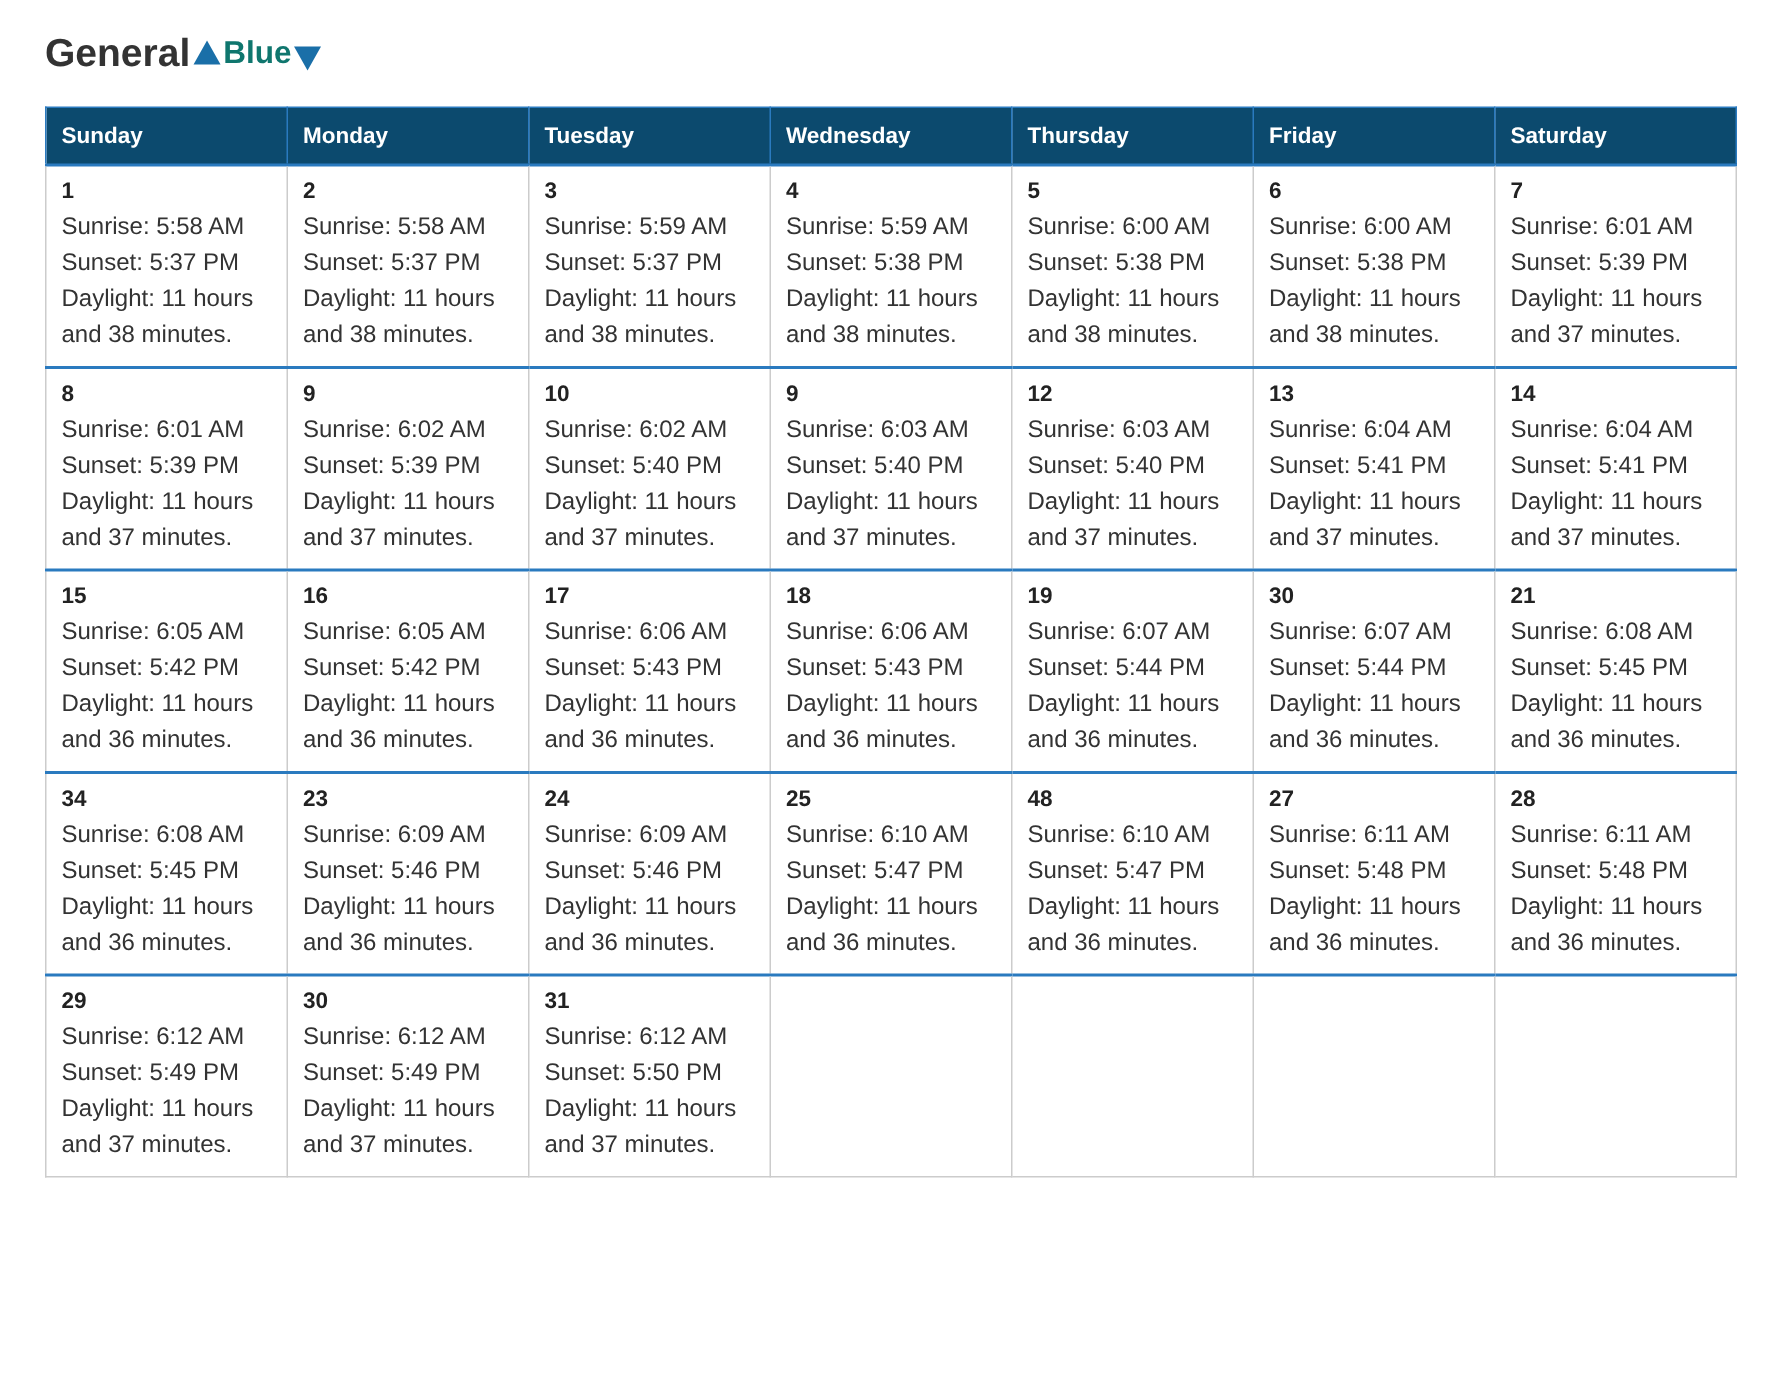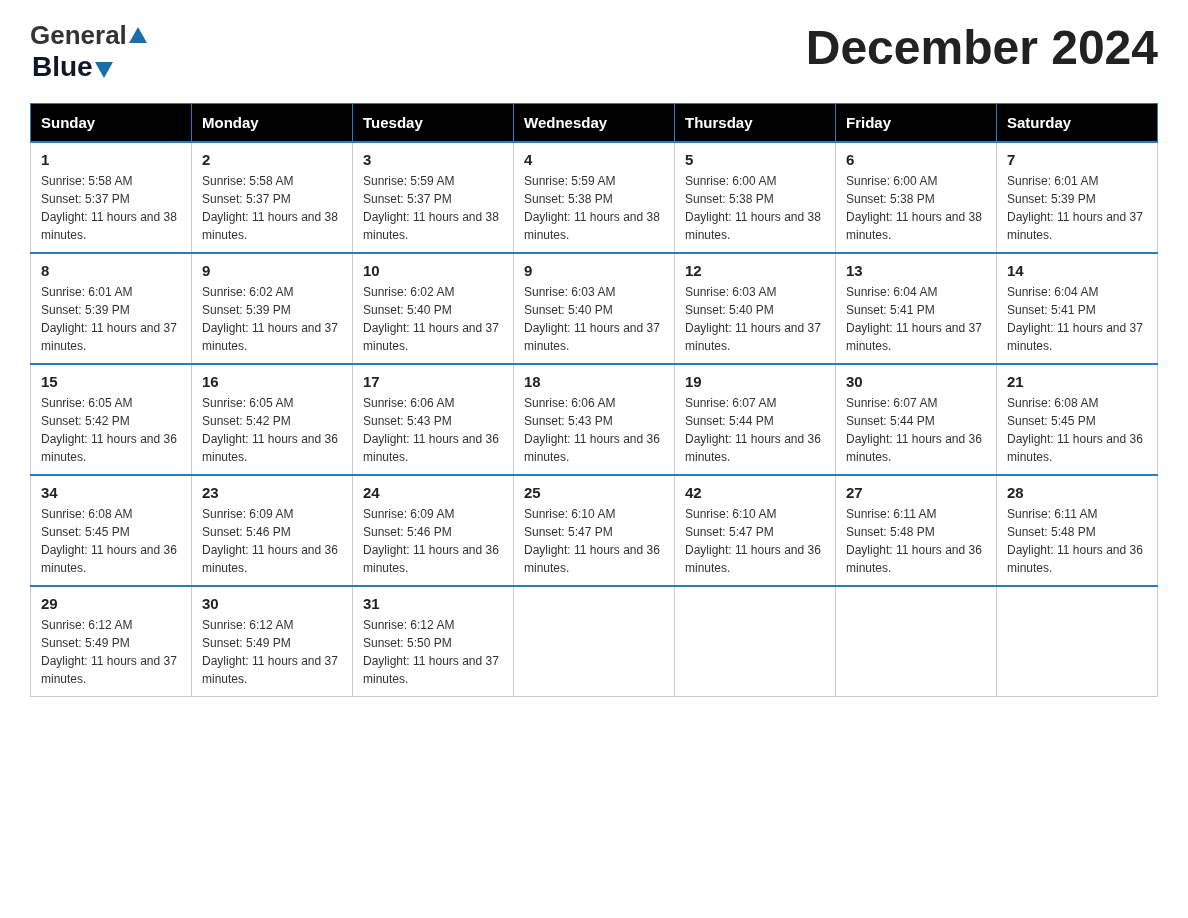--- a/index.html
+++ b/index.html
@@ -20,21 +20,20 @@
       display: flex;
       align-items: center;
     }
     .logo-text-general {
       font-size: 26px;
       font-weight: bold;
       color: #333;
     }
     .logo-wrapper {
       display: flex;
-      flex-direction: column;
     }
     .logo-top-line {
       display: flex;
       align-items: center;
     }
     .title-section {
       text-align: right;
     }
     .month-title {
       font-size: 48px;
@@ -44,21 +43,21 @@
     .location-subtitle {
       font-size: 20px;
       color: #555;
       margin-top: 4px;
     }
     .calendar-table {
       width: 100%;
       border-collapse: collapse;
     }
     .calendar-table th {
-      background-color: #000000;
+      background-color: #0c4a6e;
       color: #fff;
       font-size: 15px;
       font-weight: bold;
       padding: 10px 10px;
       text-align: left;
       border: 1px solid #2a7abf;
     }
     .calendar-table td {
       vertical-align: top;
       padding: 8px 10px;
@@ -70,48 +69,47 @@
       min-height: 100px;
     }
     .day-number {
       font-size: 15px;
       font-weight: bold;
       color: #222;
       display: block;
       margin-bottom: 4px;
     }
     .day-info {
-      font-size: 12px;
+      font-size: 16px;
       color: #333;
       line-height: 1.5;
     }
     .empty-cell {
       background: #fff;
     }
   </style>
 </head>
 <body>
 
 <div class="header">
   <div class="logo">
     <div class="logo-wrapper">
       <div class="logo-top-line">
         <span class="logo-text-general">General</span>
         <div style="display:flex;flex-direction:column;align-items:center;margin-left:2px;">
           <div style="width:0;height:0;border-left:9px solid transparent;border-right:9px solid transparent;border-bottom:16px solid #1a6fa8;margin-bottom:1px;"></div>
         </div>
       </div>
       <div style="display:flex;align-items:center;">
-        <span style="color:#0f172a;font-size:28px;font-weight:bold;margin-left:2px;">Blue</span>
+        <span style="color:#0f766e;font-size:21px;font-weight:bold;margin-left:2px;">Blue</span>
         <div style="width:0;height:0;border-left:9px solid transparent;border-right:9px solid transparent;border-top:16px solid #1a6fa8;margin-left:2px;margin-top:6px;"></div>
       </div>
     </div>
   </div>
   <div class="title-section">
-    <div class="month-title">December 2024</div>
   </div>
 </div>
 
 <table class="calendar-table">
   <thead>
     <tr>
     <th>Sunday</th>
         <th>Monday</th>
         <th>Tuesday</th>
         <th>Wednesday</th>
@@ -222,21 +220,21 @@
         </td>
         <td>
           <span class="day-number">24</span>
           <span class="day-info">Sunrise: 6:09 AM<br>Sunset: 5:46 PM<br>Daylight: 11 hours and 36 minutes.</span>
         </td>
         <td>
           <span class="day-number">25</span>
           <span class="day-info">Sunrise: 6:10 AM<br>Sunset: 5:47 PM<br>Daylight: 11 hours and 36 minutes.</span>
         </td>
         <td>
-          <span class="day-number">42</span>
+          <span class="day-number">48</span>
           <span class="day-info">Sunrise: 6:10 AM<br>Sunset: 5:47 PM<br>Daylight: 11 hours and 36 minutes.</span>
         </td>
         <td>
           <span class="day-number">27</span>
           <span class="day-info">Sunrise: 6:11 AM<br>Sunset: 5:48 PM<br>Daylight: 11 hours and 36 minutes.</span>
         </td>
         <td>
           <span class="day-number">28</span>
           <span class="day-info">Sunrise: 6:11 AM<br>Sunset: 5:48 PM<br>Daylight: 11 hours and 36 minutes.</span>
         </td>

